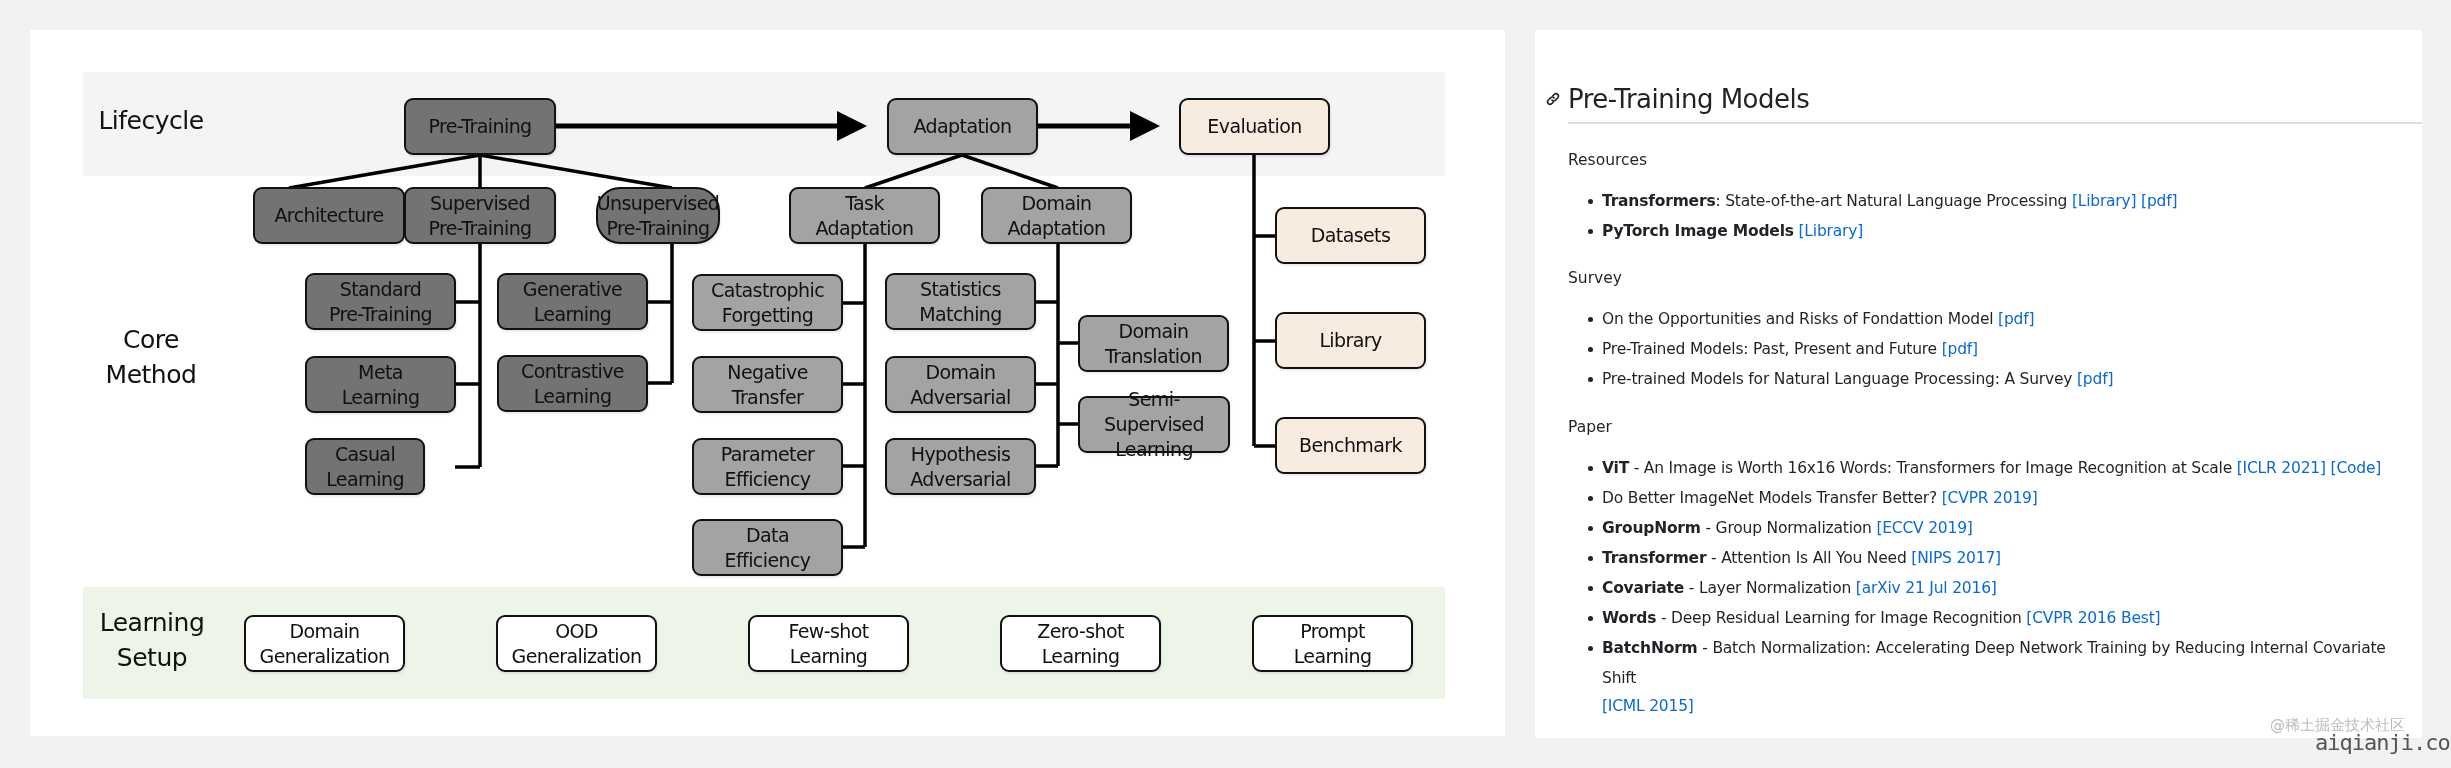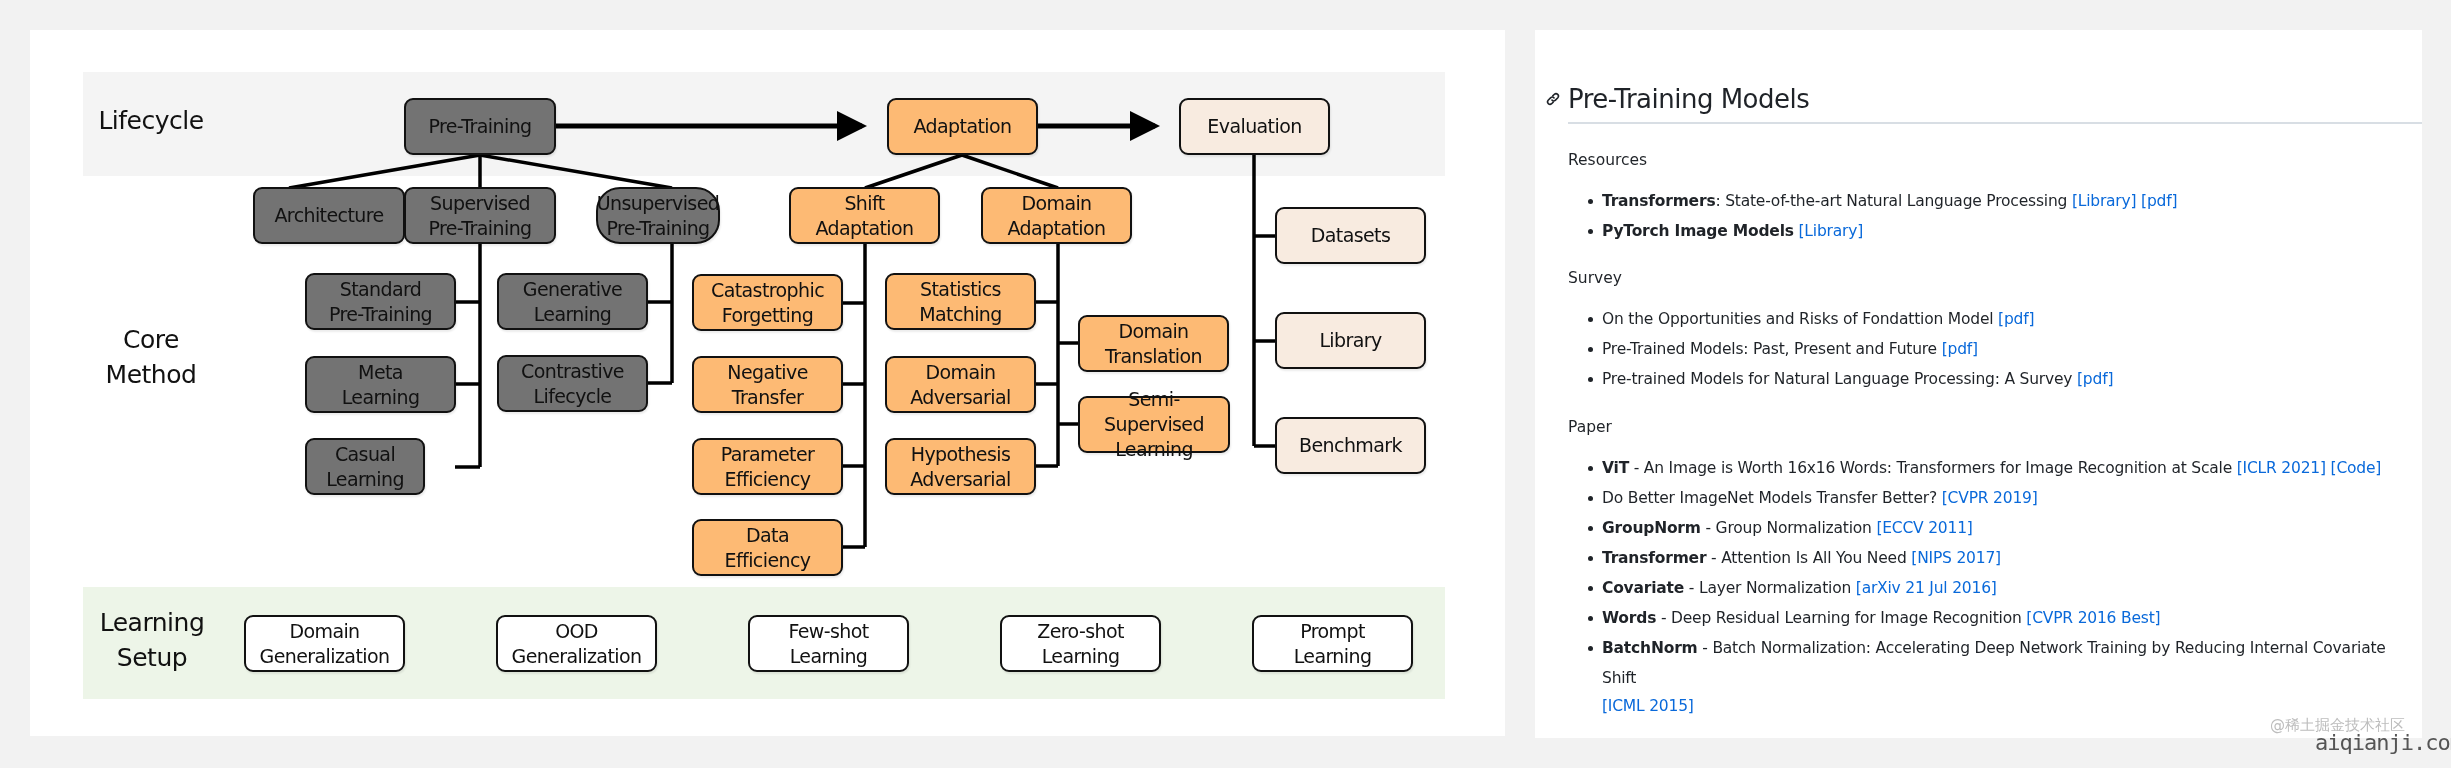--- a/index.html
+++ b/index.html
@@ -26,21 +26,21 @@
 
   .node {
     position: absolute; box-sizing: border-box;
     border: 2.5px solid #111; border-radius: 9px;
     display: flex; align-items: center; justify-content: center; text-align: center;
     font-family: "DejaVu Sans", sans-serif; font-size: 19px; line-height: 1.3; color: #111;
     white-space: pre-line; letter-spacing: -0.6px;
     box-shadow: 1px 2px 2px rgba(0,0,0,0.08);
   }
   .node.cream { background: #737373; }
-  .node.blue { background: #fdba74; }
+  .node.blue { background: #a3a3a3; }
   .node.peach { background: #f8ebe0; }
   .node.white { background: #ffffff; }
 
   
   .doc { position: absolute; color: #1f2328; font-family: "DejaVu Sans", sans-serif; }
   #doc-heading { left: 1568px; top: 84px; font-size: 26px; font-weight: normal; letter-spacing: -0.5px; white-space: nowrap; }
   #link-icon { position: absolute; left: 1544px; top: 90px; width: 18px; height: 18px; }
   #doc-divider { position: absolute; left: 1568px; top: 122px; width: 854px; height: 2px; background: #d8dee4; }
   .section-title { position: absolute; left: 1568px; font-size: 15.5px; color: #1f2328; }
   .doc-list { position: absolute; left: 1568px; margin: 0; padding: 0; list-style: none; width: 850px; }
@@ -119,36 +119,36 @@
 <div class="node cream" style="left:404px; top:98px; width:152px; height:57px;">Pre-Training</div>
 <div class="node blue" style="left:887px; top:98px; width:151px; height:57px;">Adaptation</div>
 <div class="node peach" style="left:1179px; top:98px; width:151px; height:57px;">Evaluation</div>
 
 <div class="node cream" style="left:212px; top:187px; width:152px; height:57px;margin-left:41px;">Architecture</div>
 <div class="node cream" style="left:404px; top:187px; width:152px; height:57px;">Supervised
 Pre-Training</div>
 <div class="node cream" style="left:596px; top:187px; width:124px; height:57px;border-radius:24px;">Unsupervised
 Pre-Training</div>
 
-<div class="node blue" style="left:789px; top:187px; width:151px; height:57px;">Shift
+<div class="node blue" style="left:789px; top:187px; width:151px; height:57px;">Task
 Adaptation</div>
 <div class="node blue" style="left:981px; top:187px; width:151px; height:57px;">Domain
 Adaptation</div>
 
 <div class="node cream" style="left:305px; top:273px; width:151px; height:57px;">Standard
 Pre-Training</div>
 <div class="node cream" style="left:305px; top:356px; width:151px; height:57px;">Meta
 Learning</div>
 <div class="node cream" style="left:305px; top:438px; width:120px; height:57px;">Casual
 Learning</div>
 
 <div class="node cream" style="left:497px; top:273px; width:151px; height:57px;">Generative
 Learning</div>
 <div class="node cream" style="left:497px; top:355px; width:151px; height:57px;">Contrastive
-Lifecycle</div>
+Learning</div>
 
 <div class="node blue" style="left:692px; top:274px; width:151px; height:57px;">Catastrophic
 Forgetting</div>
 <div class="node blue" style="left:692px; top:356px; width:151px; height:57px;">Negative
 Transfer</div>
 <div class="node blue" style="left:692px; top:438px; width:151px; height:57px;">Parameter
 Efficiency</div>
 <div class="node blue" style="left:692px; top:519px; width:151px; height:57px;">Data
 Efficiency</div>
 
@@ -195,21 +195,21 @@
 <ul class="doc doc-list" id="list-1" style="top:304px;">
     <li><span>On the Opportunities and Risks of Fondattion Model </span><a style="color: rgb(9, 105, 218);">[pdf]</a></li>
     <li><span>Pre-Trained Models: Past, Present and Future </span><a style="color: rgb(9, 105, 218);">[pdf]</a></li>
     <li><span>Pre-trained Models for Natural Language Processing: A Survey </span><a style="color: rgb(9, 105, 218);">[pdf]</a></li>
   </ul>
 
 <div class="doc section-title" style="top:418px;">Paper</div>
 <ul class="doc doc-list" id="list-2" style="top:453px;">
     <li><b>ViT</b><span> - An Image is Worth 16x16 Words: Transformers for Image Recognition at Scale </span><a style="color: rgb(9, 105, 218);">[ICLR 2021]</a> <a style="color: rgb(9, 105, 218);">[Code]</a></li>
     <li><span>Do Better ImageNet Models Transfer Better? </span><a style="color: rgb(9, 105, 218);">[CVPR 2019]</a></li>
-    <li><b>GroupNorm</b><span> - Group Normalization </span><a style="color: rgb(9, 105, 218);">[ECCV 2011]</a></li>
+    <li><b>GroupNorm</b><span> - Group Normalization </span><a style="color: rgb(9, 105, 218);">[ECCV 2019]</a></li>
     <li><b>Transformer</b><span> - Attention Is All You Need </span><a style="color: rgb(9, 105, 218);">[NIPS 2017]</a></li>
     <li><b>Covariate</b><span> - Layer Normalization </span><a style="color: rgb(9, 105, 218);">[arXiv 21 Jul 2016]</a></li>
     <li><b>Words</b><span> - Deep Residual Learning for Image Recognition </span><a style="color: rgb(9, 105, 218);">[CVPR 2016 Best]</a></li>
     <li><b>BatchNorm</b><span> - Batch Normalization: Accelerating Deep Network Training by Reducing Internal Covariate Shift</span><span class="cont"><a style="color: rgb(9, 105, 218);">[ICML 2015]</a></span></li>
   </ul>
 
 <div id="watermark">@稀土掘金技术社区</div>
 <div id="watermark2">aiqianji.com</div>
 
 </body></html>

